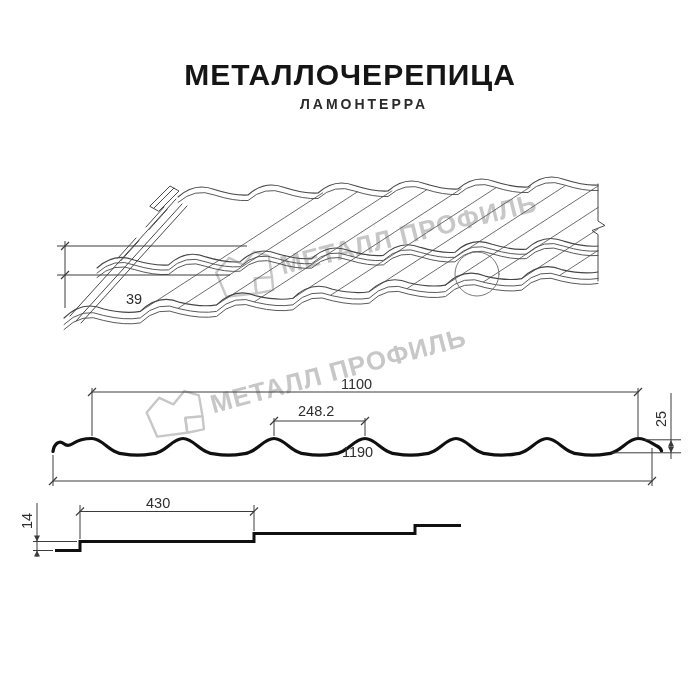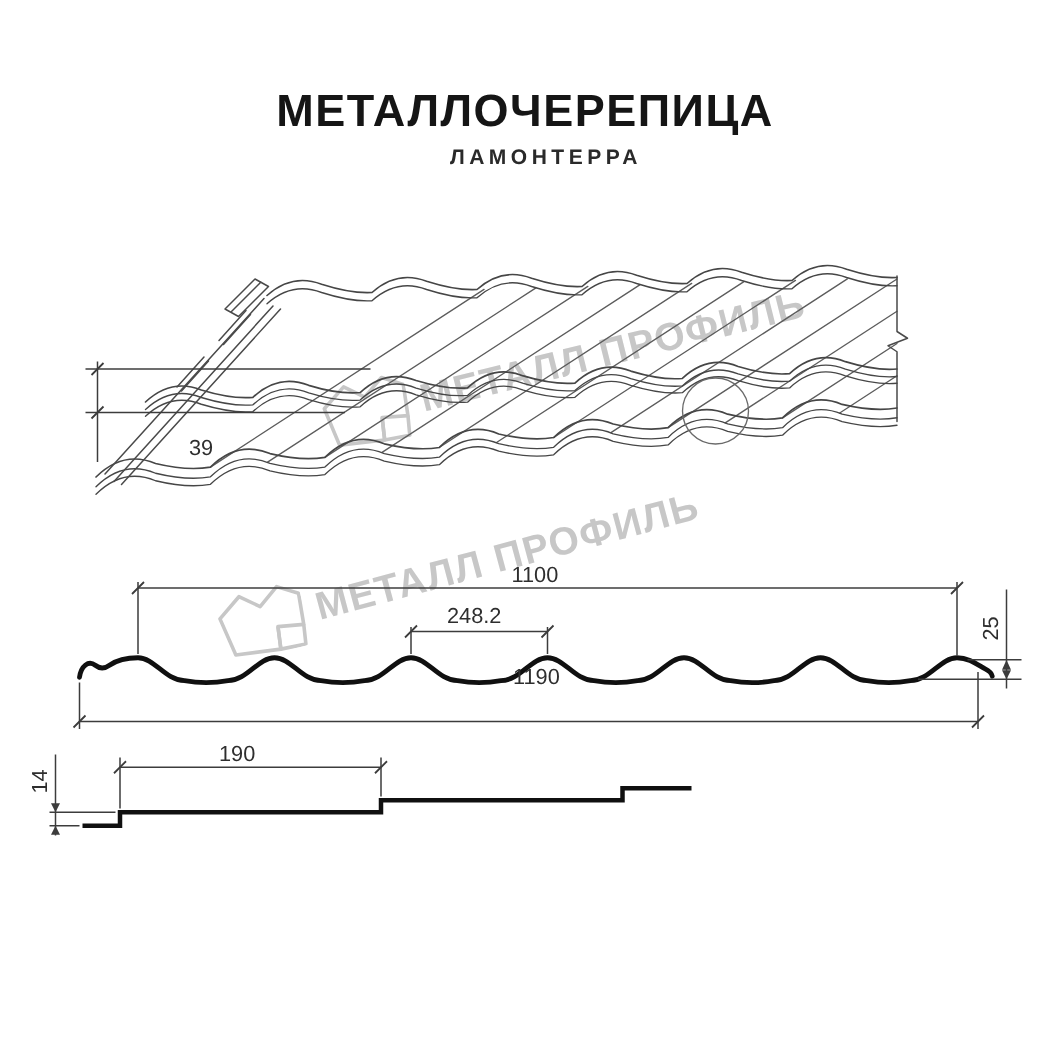--- a/index.html
+++ b/index.html
@@ -125,15 +125,15 @@
       <polygon points="37,541.5 34,535.5 40,535.5" fill="#3c3c3c"></polygon>
       <polygon points="37,550.5 34,556.5 40,556.5" fill="#3c3c3c"></polygon>
     </g>
   </svg>
 
   <span class="dim" style="left:78px;top:291px;margin-left:48px;">39</span>
   <span class="dim" style="left:341px;top:376px;text-align:right;">1100</span>
   <span class="dim" style="left:298px;top:403px;">248.2</span>
   <span class="dim v" style="left:646px;top:411px;">25</span>
   <span class="dim" style="left:342px;top:444px;">1190</span>
-  <span class="dim" style="left:146px;top:495px;">190</span>
+  <span class="dim" style="left:146px;top:495px;">430</span>
   <span class="dim v" style="left:12px;top:513px;">14</span>
 </div>
 
 </body></html>

